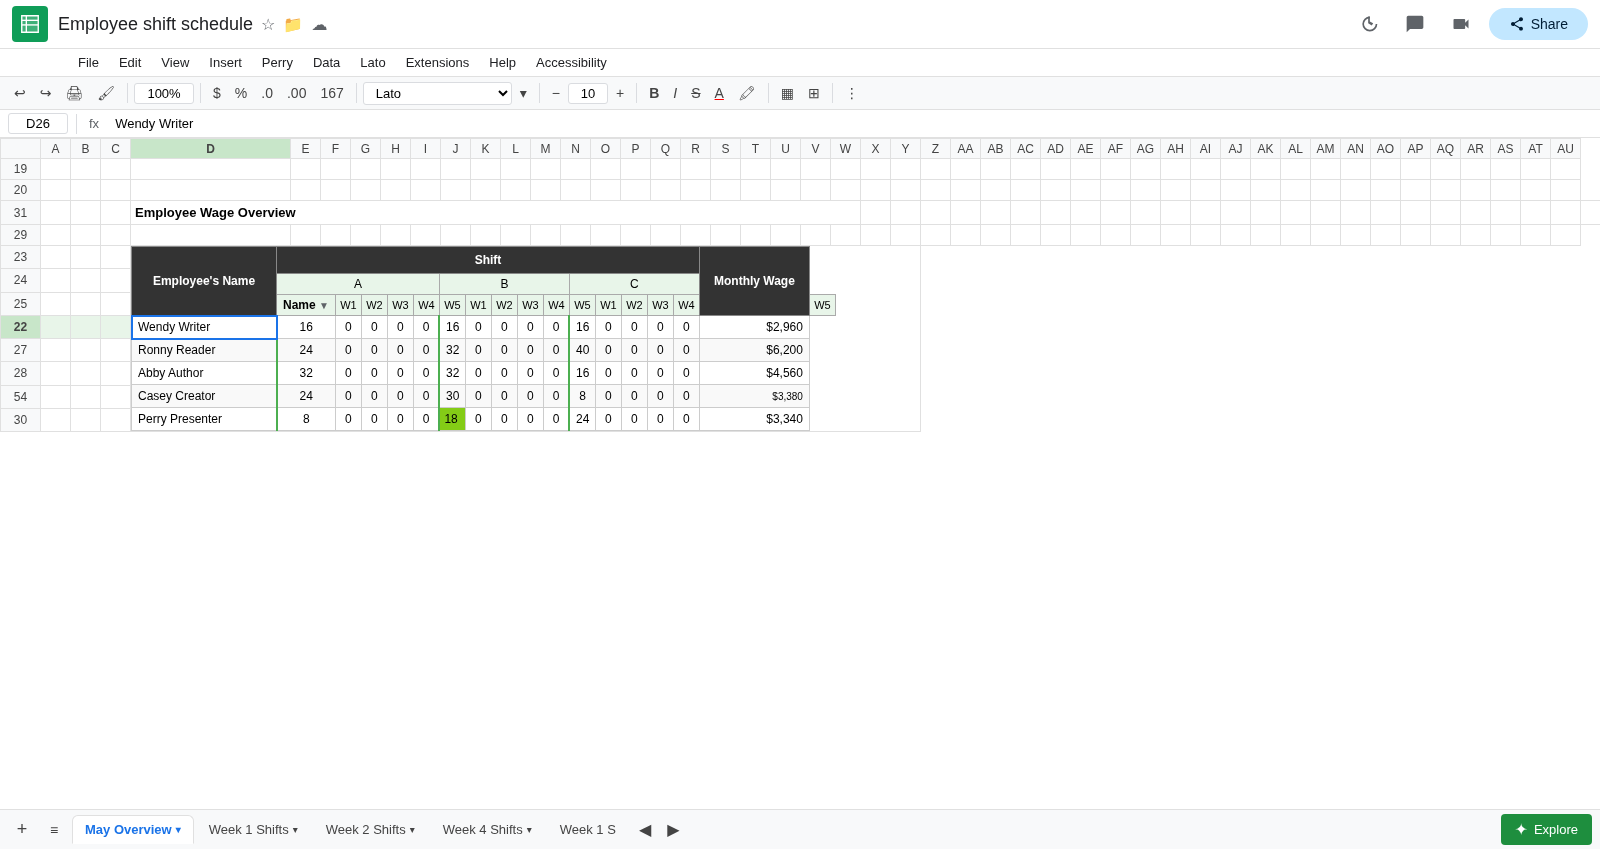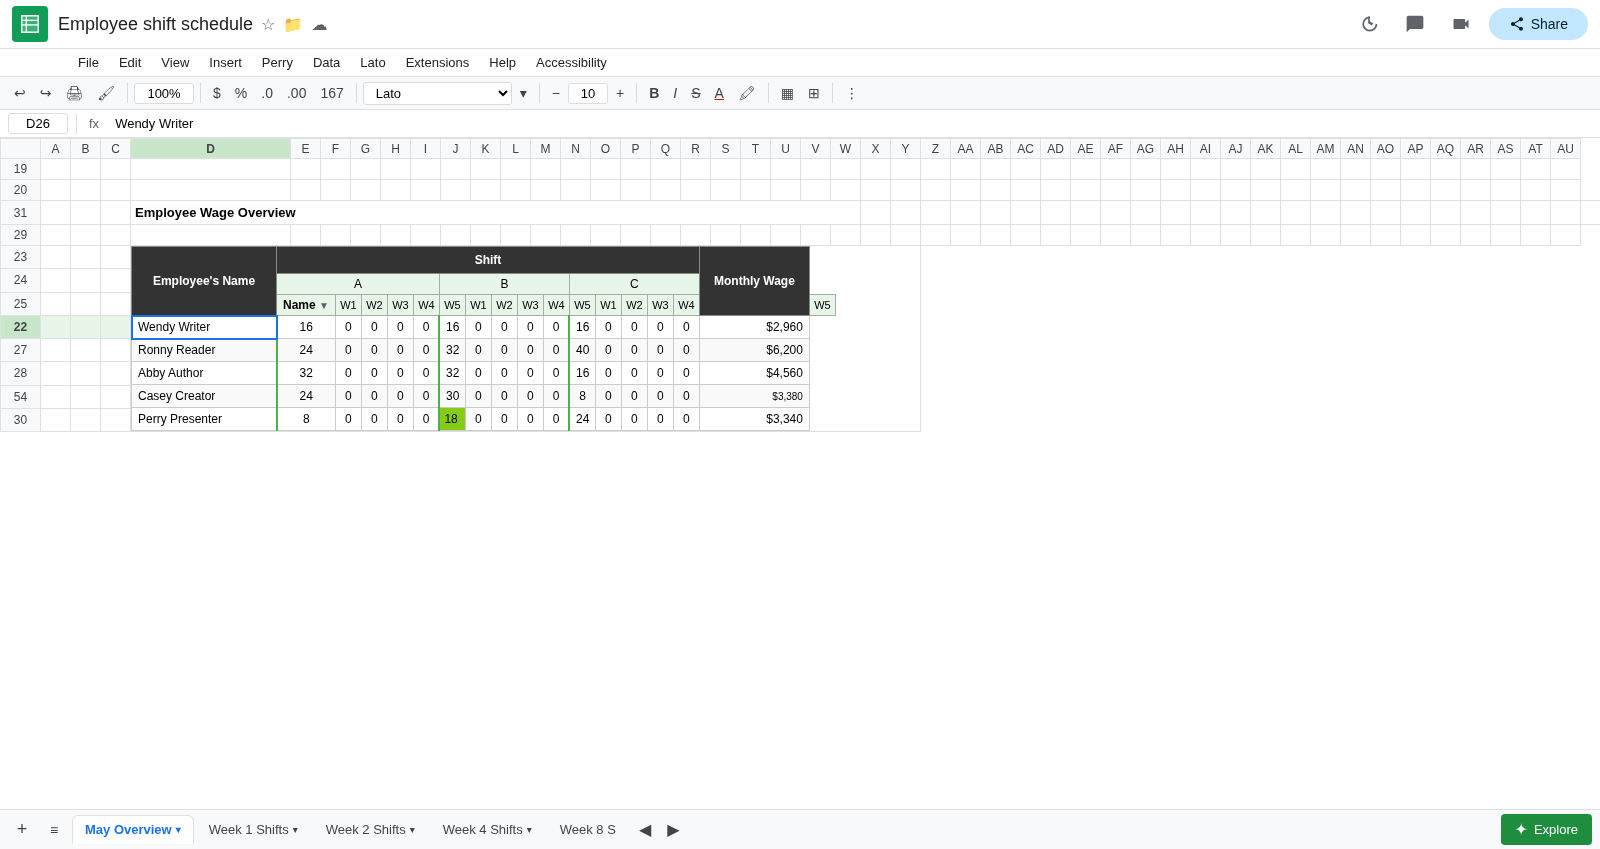--- a/index.html
+++ b/index.html
@@ -754,21 +754,21 @@
       </div>
       <div class="sheet-tab">
         <span>Week 2 Shifts</span>
         <span style="font-size: 10px;">▾</span>
       </div>
       <div class="sheet-tab">
         <span>Week 4 Shifts</span>
         <span style="font-size: 10px;">▾</span>
       </div>
       <div class="sheet-tab">
-        <span>Week 8 S</span>
+        <span>Week 1 S</span>
       </div>
     </div>
     <button class="tab-arrow">◀</button>
   <button class="tab-arrow">▶</button>
   <div style="margin-left:auto;display:flex;align-items:center;gap:4px;">
     <button id="explore-btn">
       <span style="font-size:16px;">✦</span>
       <span>Explore</span>
     </button>
   </div>

